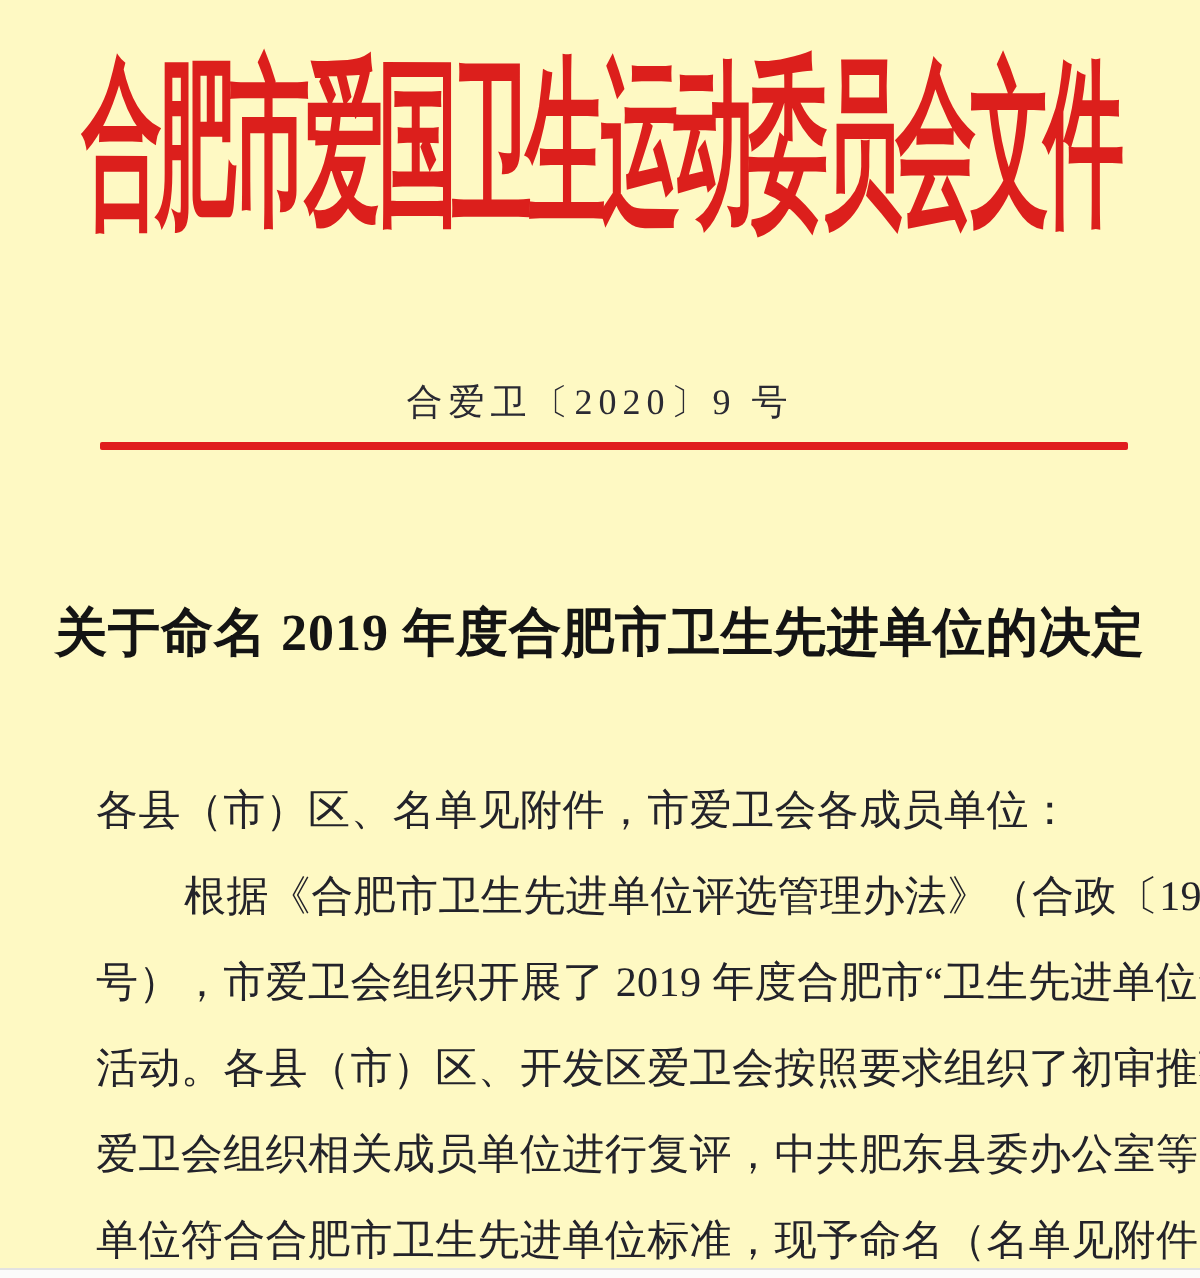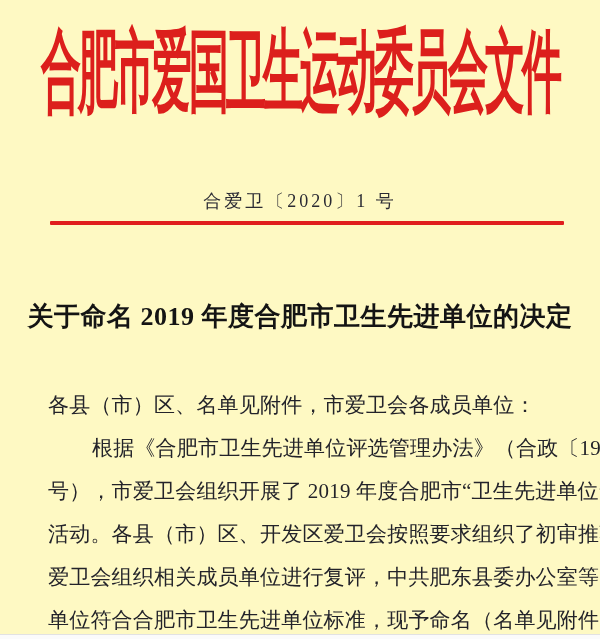--- a/index.html
+++ b/index.html
@@ -88,21 +88,21 @@
     border-top: 1px solid #e2e2e2;
   }
 </style>
 </head>
 <body>
 
 <div class="page">
 
   <div class="masthead" style="color: rgb(220, 31, 28);">合肥市爱国卫生运动委员会文件</div>
 
-  <div class="doc-number">合爱卫〔2020〕1 号</div>
+  <div class="doc-number">合爱卫〔2020〕9 号</div>
 
   <div class="red-rule" style="background: rgb(224, 29, 29);"></div>
 
   <div class="doc-title">关于命名 2019 年度合肥市卫生先进单位的决定</div>
 
   <div class="body-text">
     <div class="body-line">各县（市）区、名单见附件，市爱卫会各成员单位：</div>
     <div class="body-line indent">根据《合肥市卫生先进单位评选管理办法》（合政〔1998〕93</div>
     <div class="body-line">号），市爱卫会组织开展了 2019 年度合肥市“卫生先进单位”评选</div>
     <div class="body-line">活动。各县（市）区、开发区爱卫会按照要求组织了初审推荐，市</div>

